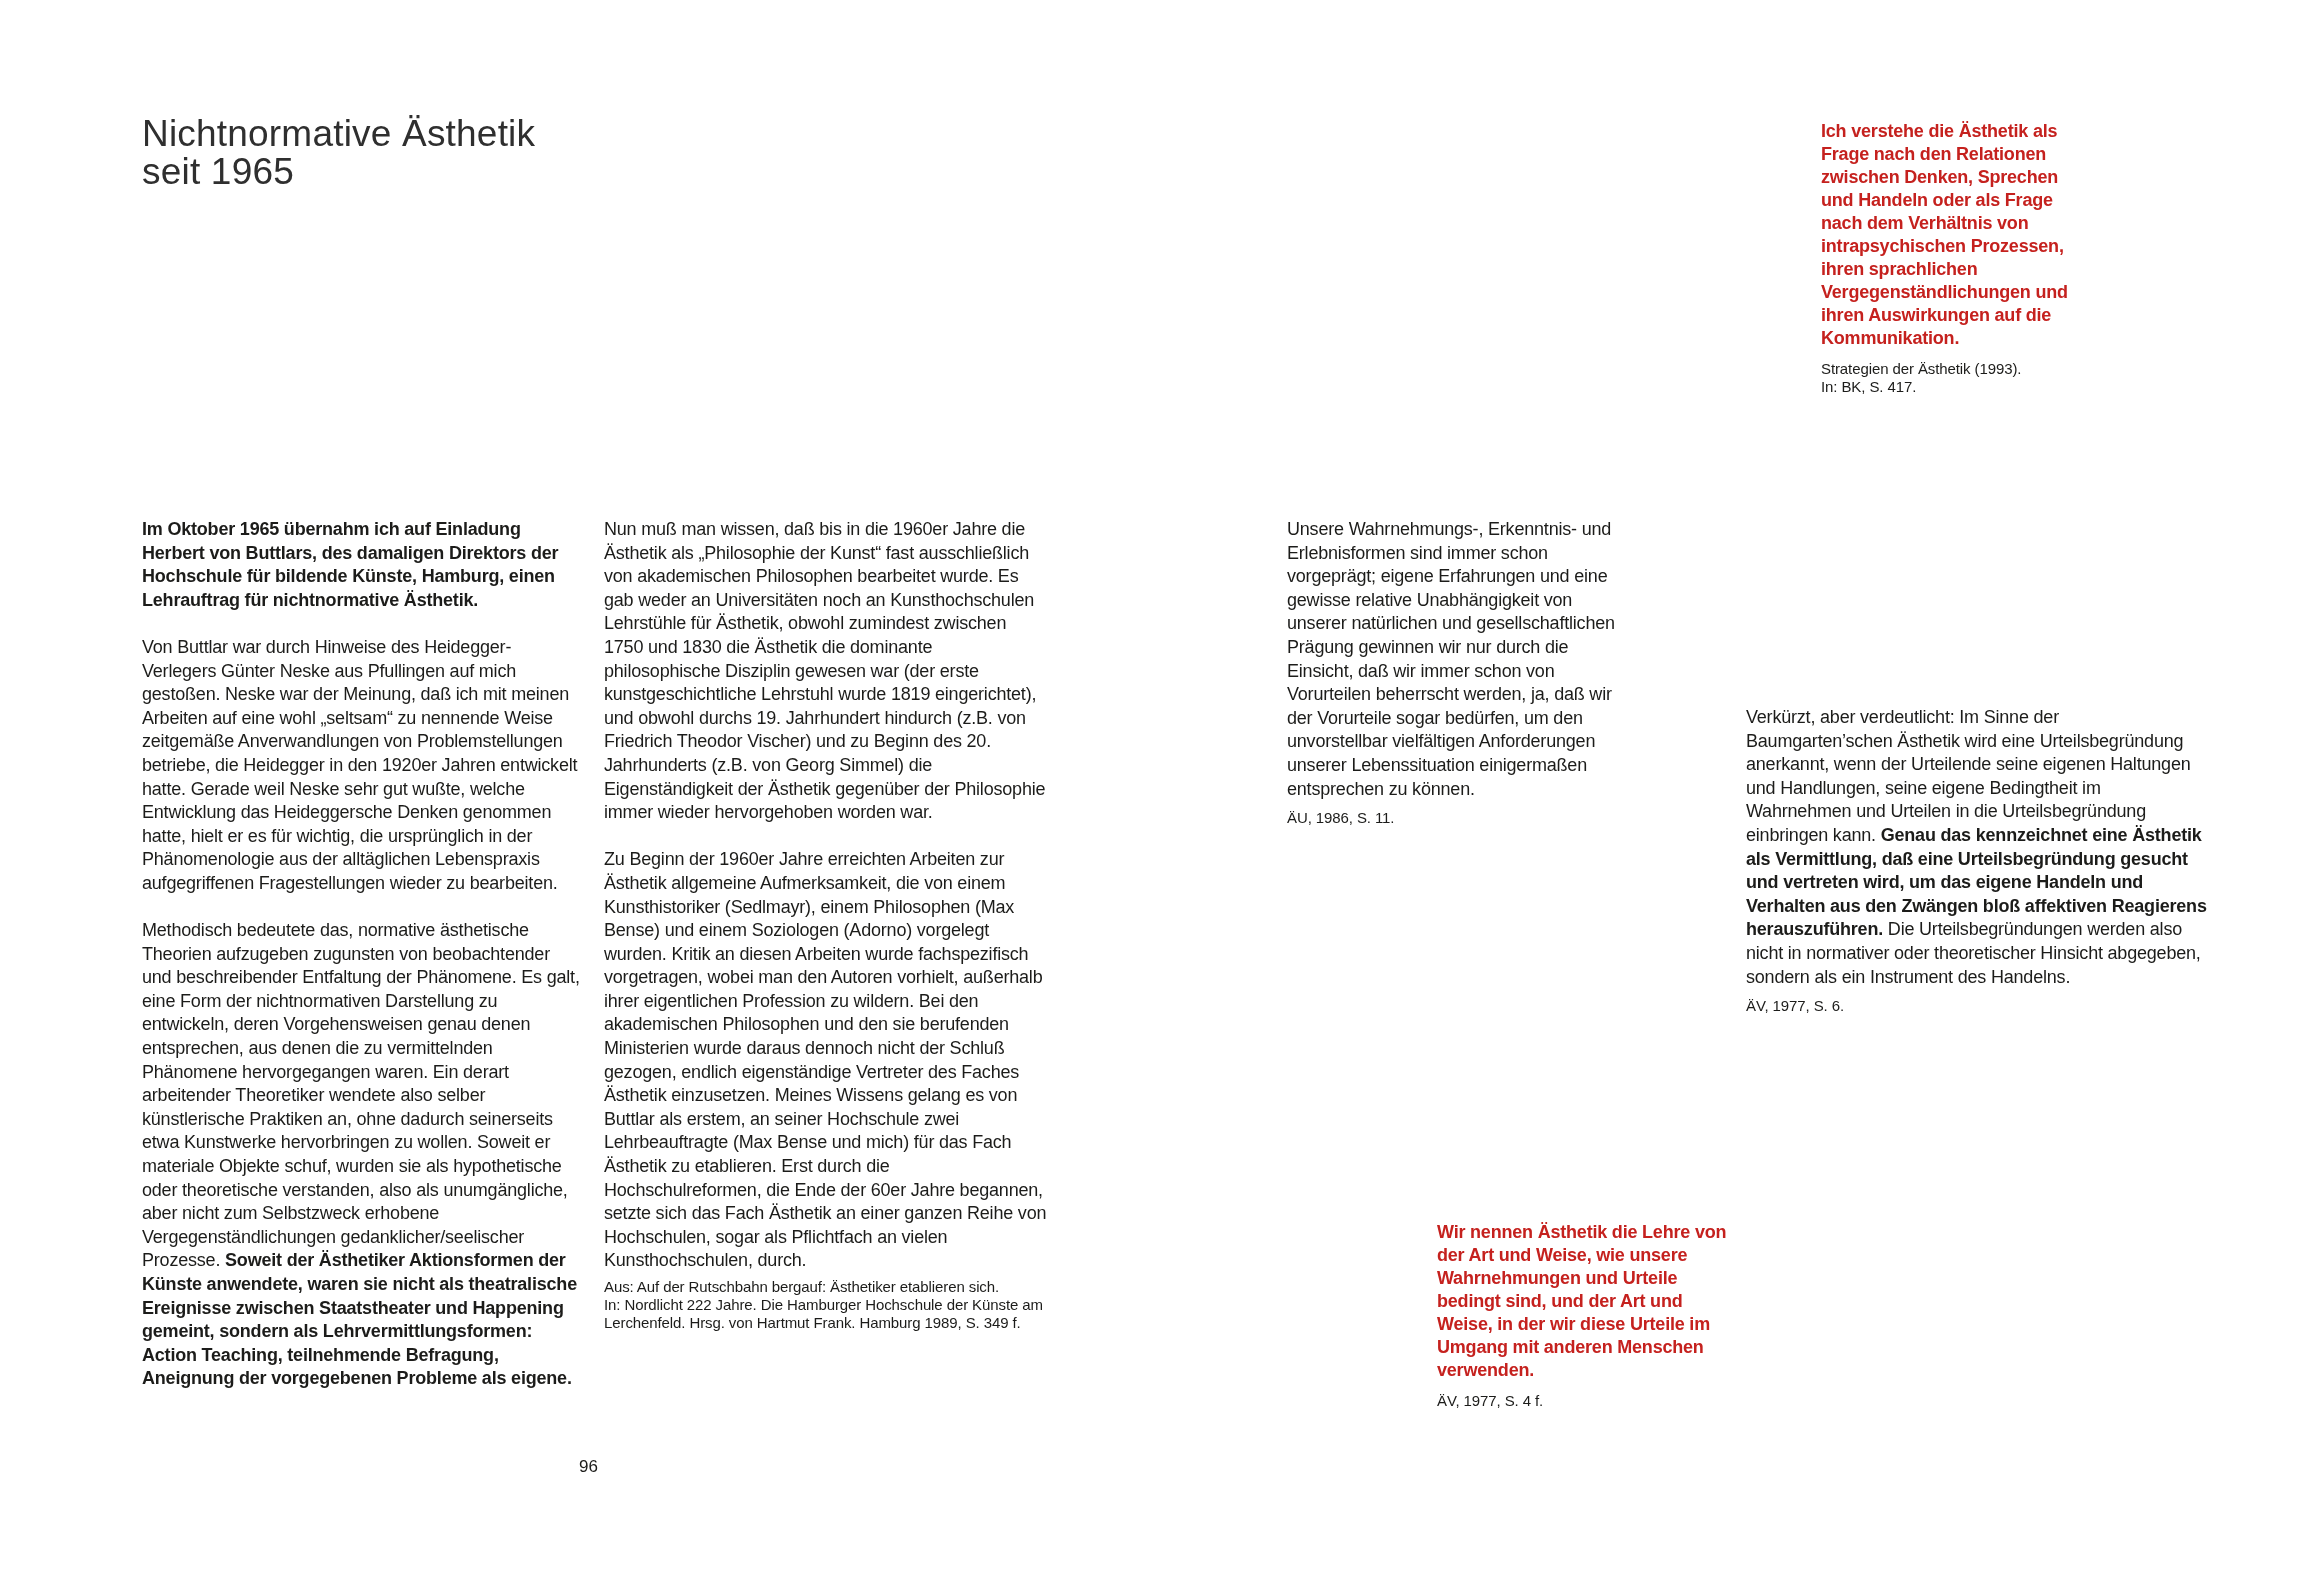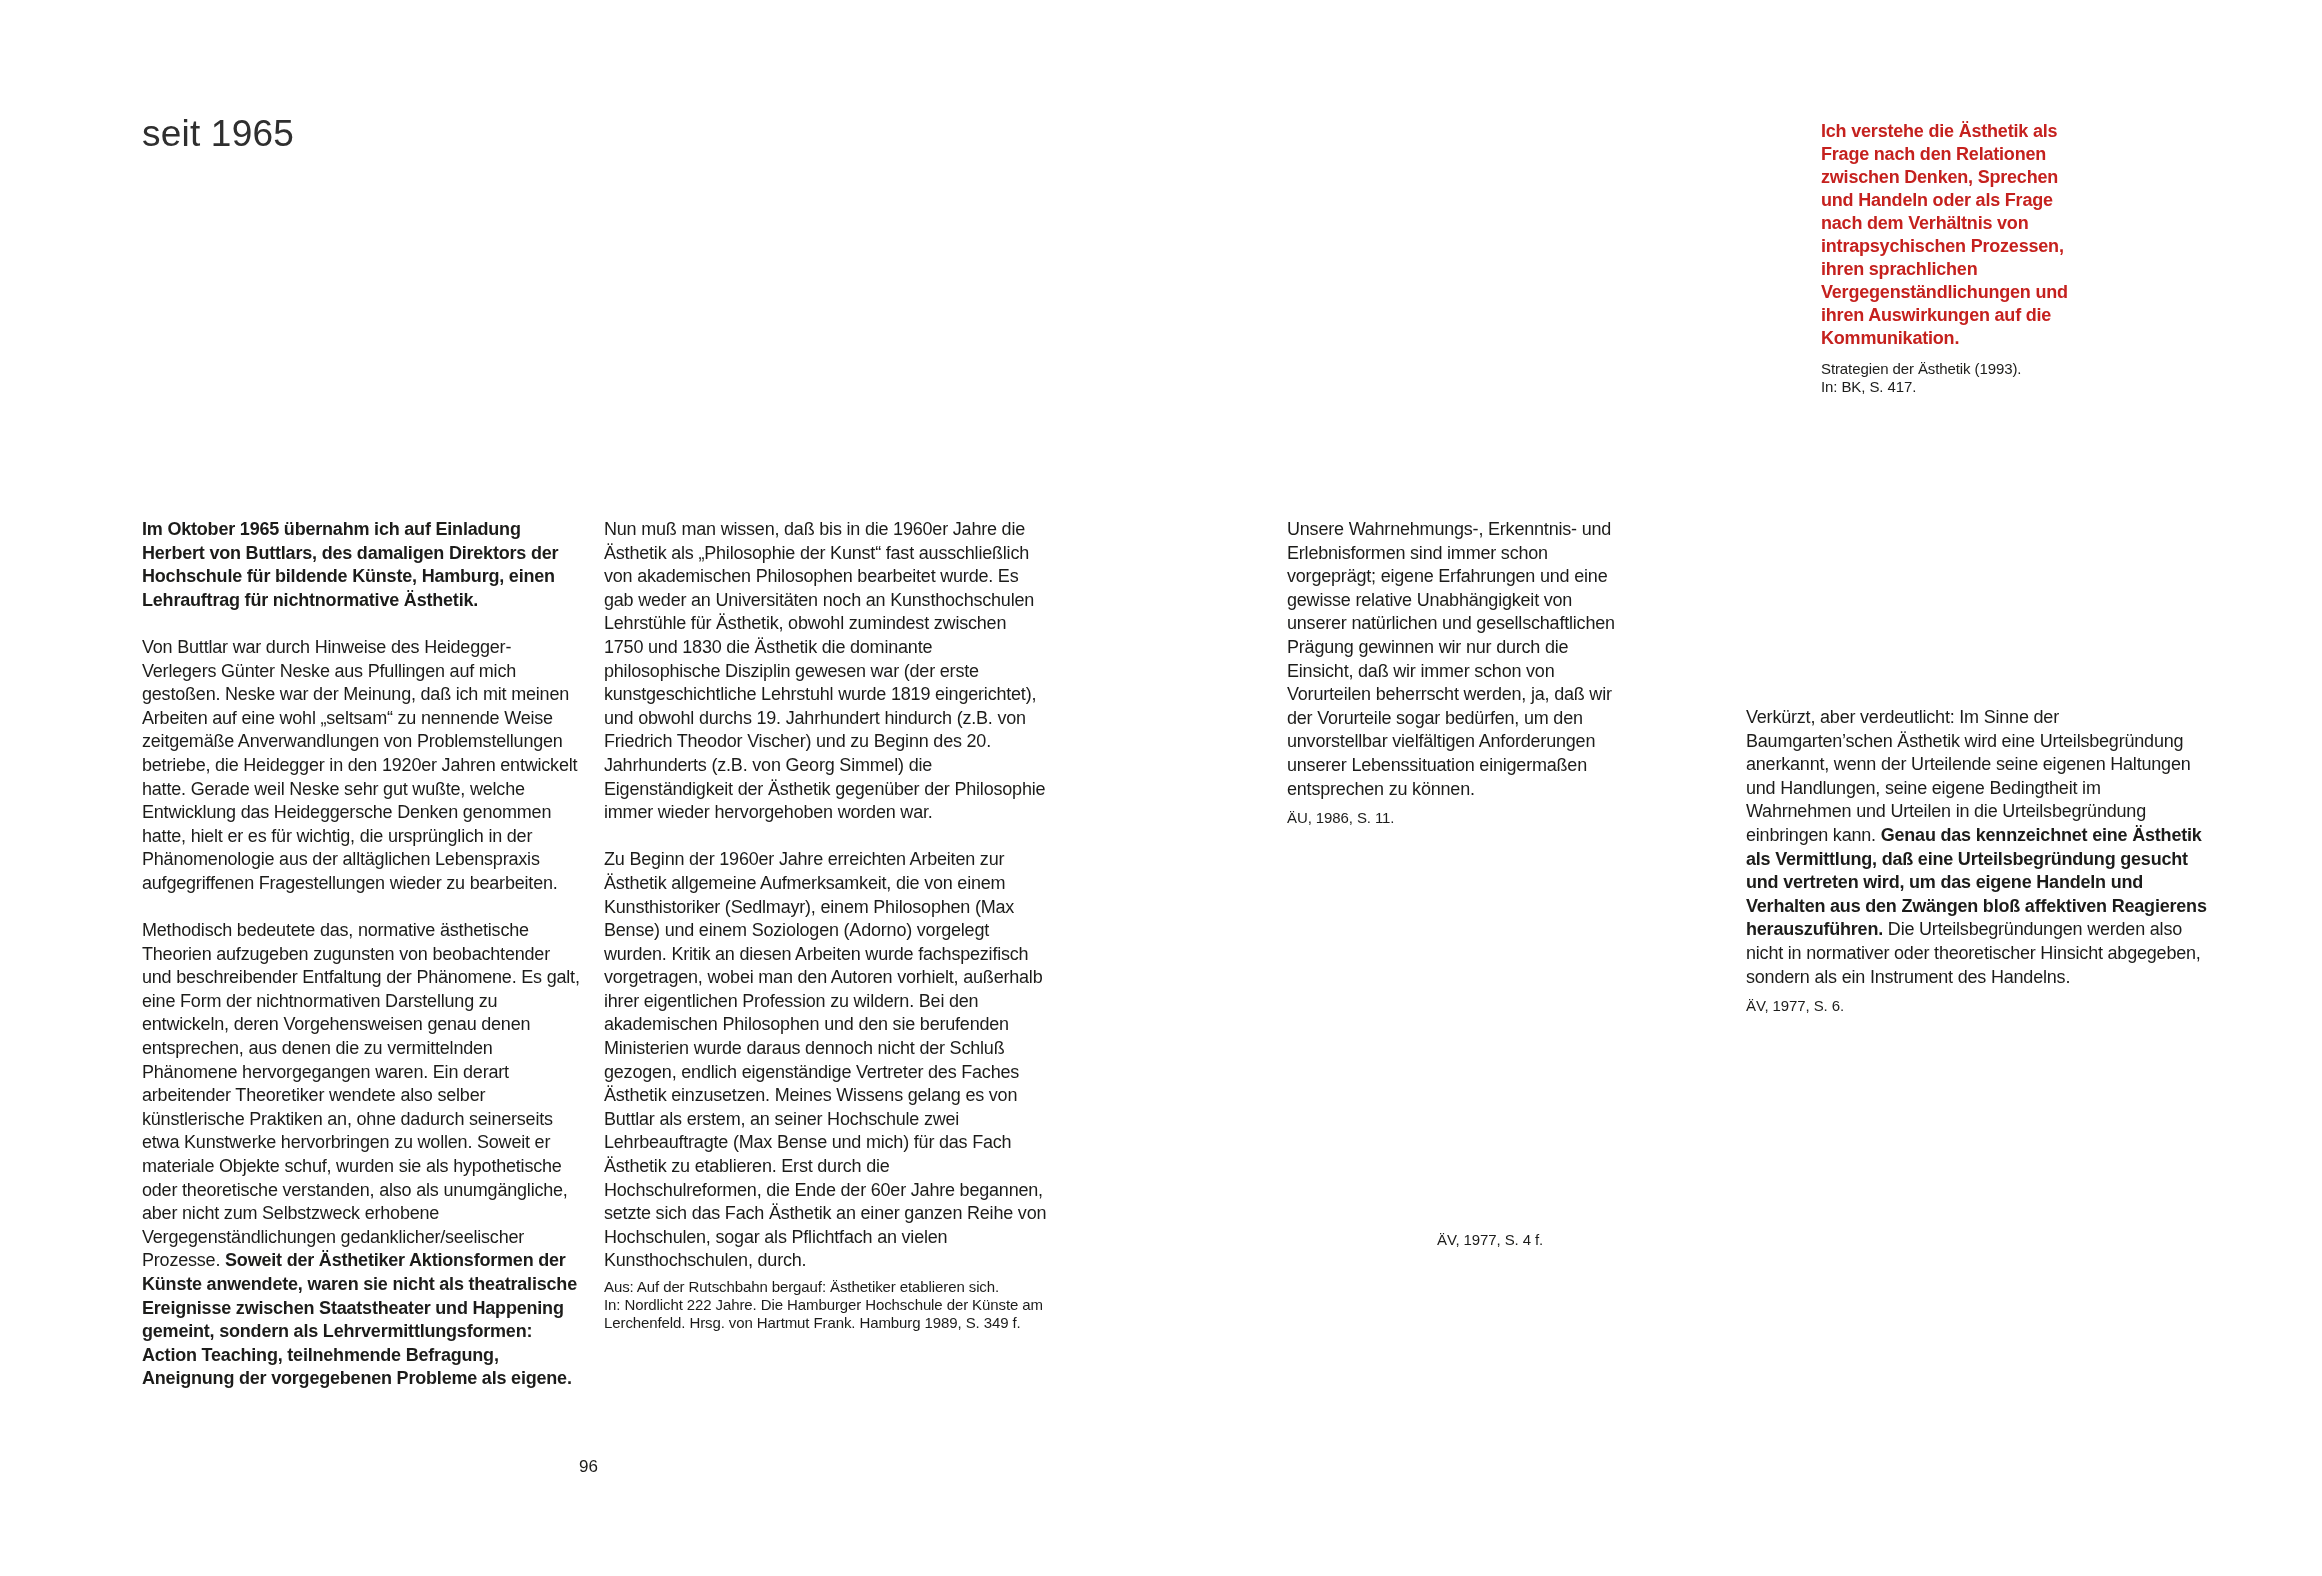--- a/index.html
+++ b/index.html
@@ -72,20 +72,21 @@
     font-size: 17px;
     line-height: 25.6px;
   }
 </style>
 </head>
 <body>
 
 <div class="page">
 
   <div class="title">
+    <div>Nichtnormative Ästhetik</div>
     <div>seit 1965</div>
   </div>
 
   <div class="quote quote-top">
     <div class="qtext">Ich verstehe die Ästhetik als Frage nach den Relationen zwischen Denken, Sprechen und Handeln oder als Frage nach dem Verhältnis von intrapsychischen Prozessen, ihren sprachlichen Vergegenständlichungen und ihren Auswirkungen auf die Kommunikation.</div>
     <div class="src">
       <div>Strategien der Ästhetik (1993).</div>
       <div>In: BK, S. 417.</div>
     </div>
   </div>
@@ -110,19 +111,20 @@
     <p>Unsere Wahrnehmungs-, Erkenntnis- und Erlebnisformen sind immer schon vorgeprägt; eigene Erfahrungen und eine gewisse relative Unabhängigkeit von unserer natürlichen und gesellschaftlichen Prägung gewinnen wir nur durch die Einsicht, daß wir immer schon von Vorurteilen beherrscht werden, ja, daß wir der Vorurteile sogar bedürfen, um den unvorstellbar vielfältigen Anforderungen unserer Lebenssituation einigermaßen entsprechen zu können.</p>
     <div class="src">ÄU, 1986, S. 11.</div>
   </div>
 
   <div class="col col4">
     <p><span>Verkürzt, aber verdeutlicht: Im Sinne der Baumgarten’schen Ästhetik wird eine Urteilsbegründung anerkannt, wenn der Urteilende seine eigenen Haltungen und Handlungen, seine eigene Bedingtheit im Wahrnehmen und Urteilen in die Urteilsbegründung einbringen kann. </span><span class="bold">Genau das kennzeichnet eine Ästhetik als Vermittlung, daß eine Urteilsbegründung gesucht und vertreten wird, um das eigene Handeln und Verhalten aus den Zwängen bloß affektiven Reagierens herauszuführen.</span><span> Die Urteilsbegründungen werden also nicht in normativer oder theoretischer Hinsicht abgegeben, sondern als ein Instrument des Handelns.</span></p>
     <div class="src">ÄV, 1977, S. 6.</div>
   </div>
 
   <div class="quote quote-bottom">
+    <div class="qtext">Wir nennen Ästhetik die Lehre von der Art und Weise, wie unsere Wahrnehmungen und Urteile bedingt sind, und der Art und Weise, in der wir diese Urteile im Umgang mit anderen Menschen verwenden.</div>
     <div class="src">ÄV, 1977, S. 4 f.</div>
   </div>
 
   <div class="pageno">96</div>
 
 </div>
 
 
 </body></html>

